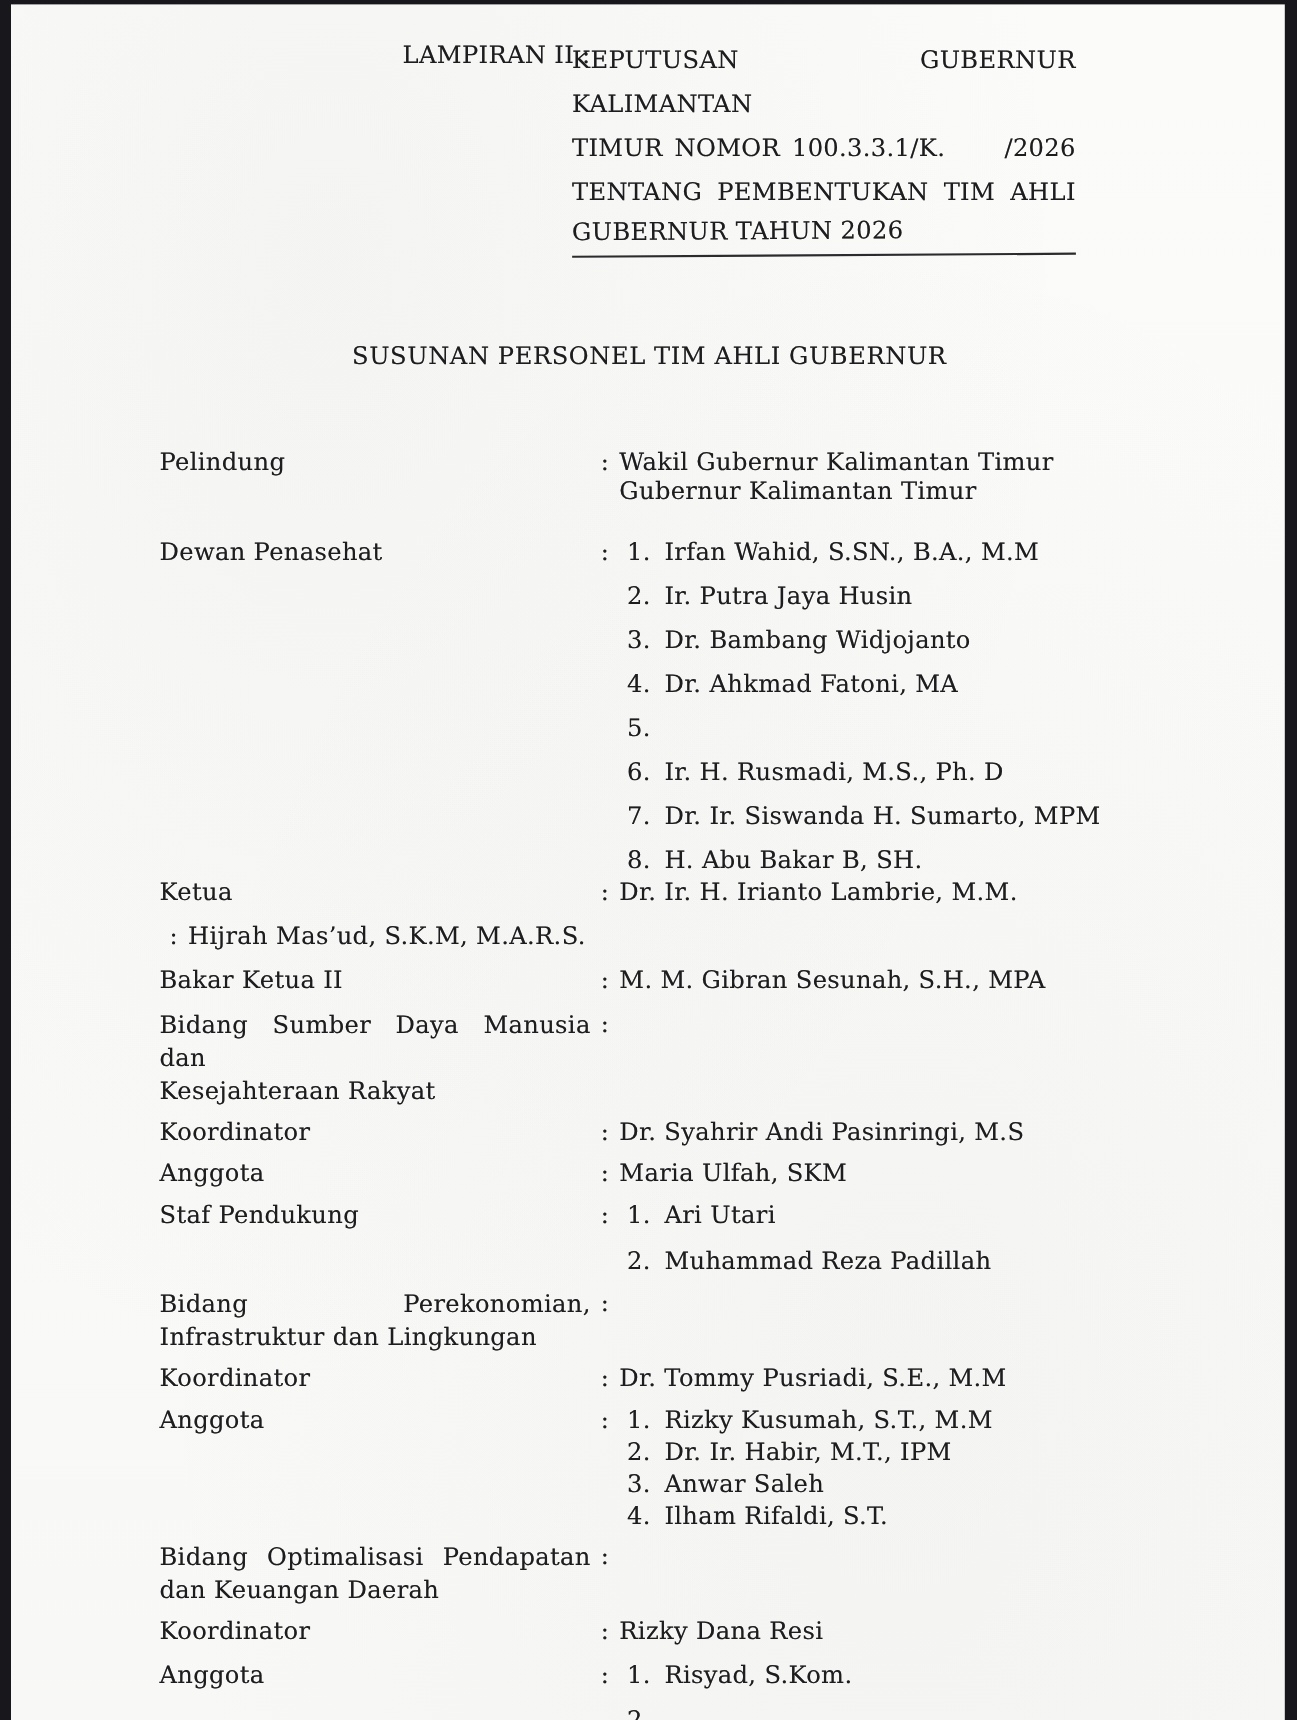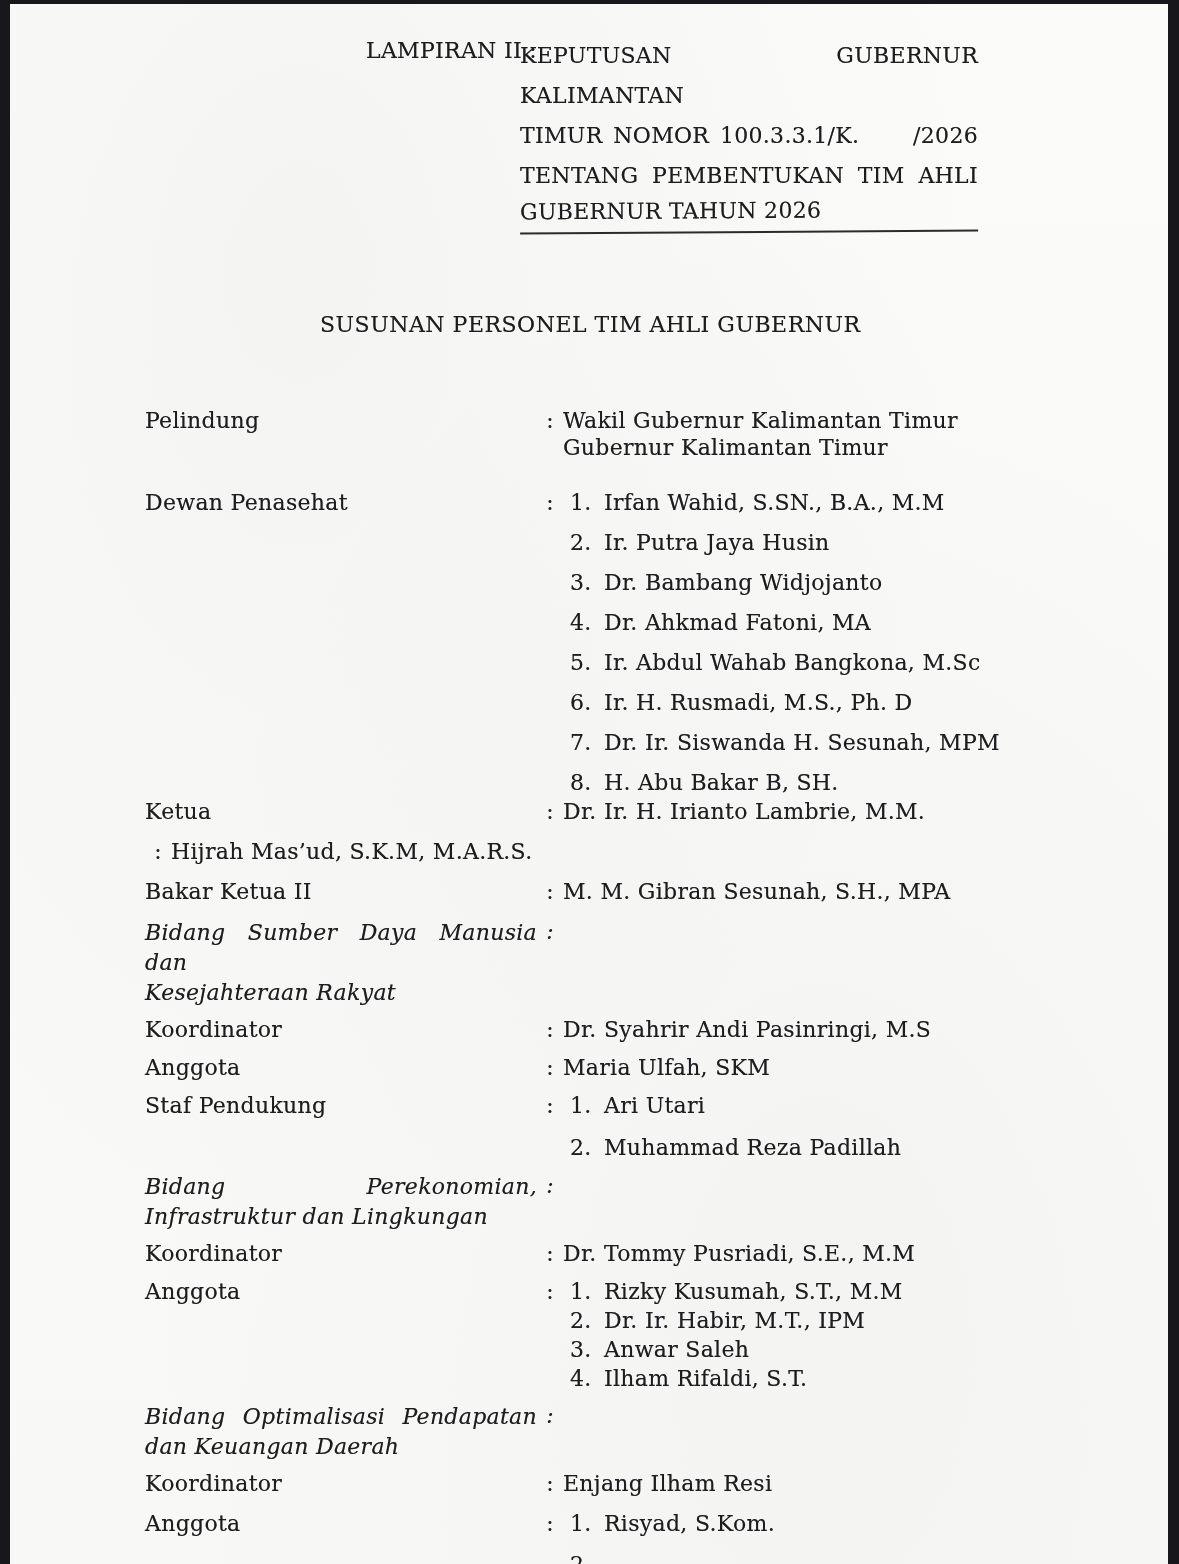--- a/index.html
+++ b/index.html
@@ -101,21 +101,21 @@
   .item { display: flex; line-height: 27px; margin-bottom: 13px; }
   .value .item:last-child { margin-bottom: 0; }
   .num {
     width: 34px;
     flex-shrink: 0;
     padding-left: 7px;
   }
   
   .row.mb11 { margin-bottom: 11px; }
   .row.mb10 { margin-bottom: 10px; }
-  .row.mb8  { margin-bottom: 8px; font-style: italic; }
+  .row.mb8  { margin-bottom: 8px; }
   .row.mb2  { margin-bottom: 2px; }
   .row.mb0  { margin-bottom: 0; }
   .gap17 { margin-bottom: 17px; }
   .tight .item { margin-bottom: 2px; }
   .wide15 .item { margin-bottom: 15px; }
   .wide14 .item { margin-bottom: 14px; }
 </style>
 </head>
 <body>
 
@@ -159,29 +159,28 @@
         <div class="item">
             <span class="num">3.</span>
             <span>Dr. Bambang Widjojanto</span>
           </div>
         <div class="item">
             <span class="num">4.</span>
             <span>Dr. Ahkmad Fatoni, MA</span>
           </div>
         <div class="item">
             <span class="num">5.</span>
-            <span>Ir. Abdul Wahab Bangkona, M.Sc</span>
           </div>
         <div class="item">
             <span class="num">6.</span>
             <span>Ir. H. Rusmadi, M.S., Ph. D</span>
           </div>
         <div class="item">
             <span class="num">7.</span>
-            <span>Dr. Ir. Siswanda H. Sesunah, MPM</span>
+            <span>Dr. Ir. Siswanda H. Sumarto, MPM</span>
           </div>
         <div class="item">
             <span class="num">8.</span>
             <span>H. Abu Bakar B, SH.</span>
           </div>
       </div>
     </div>
 
     <div class="row">
       <div class="label">Ketua</div>
@@ -292,21 +291,21 @@
         <span class="ll">dan Keuangan Daerah</span>
       </div>
       <div class="colon">:</div>
       <div class="value"></div>
     </div>
 
     <div class="row">
       <div class="label">Koordinator</div>
       <div class="colon">:</div>
       <div class="value">
-        <div class="vline">Enjang Ilham Resi</div>
+        <div class="vline">Rizky Dana Resi</div>
       </div>
     </div>
 
     <div class="row mb0 wide14">
       <div class="label">Anggota</div>
       <div class="colon">:</div>
       <div class="value">
         <div class="item">
             <span class="num">1.</span>
             <span>Risyad, S.Kom.</span>

